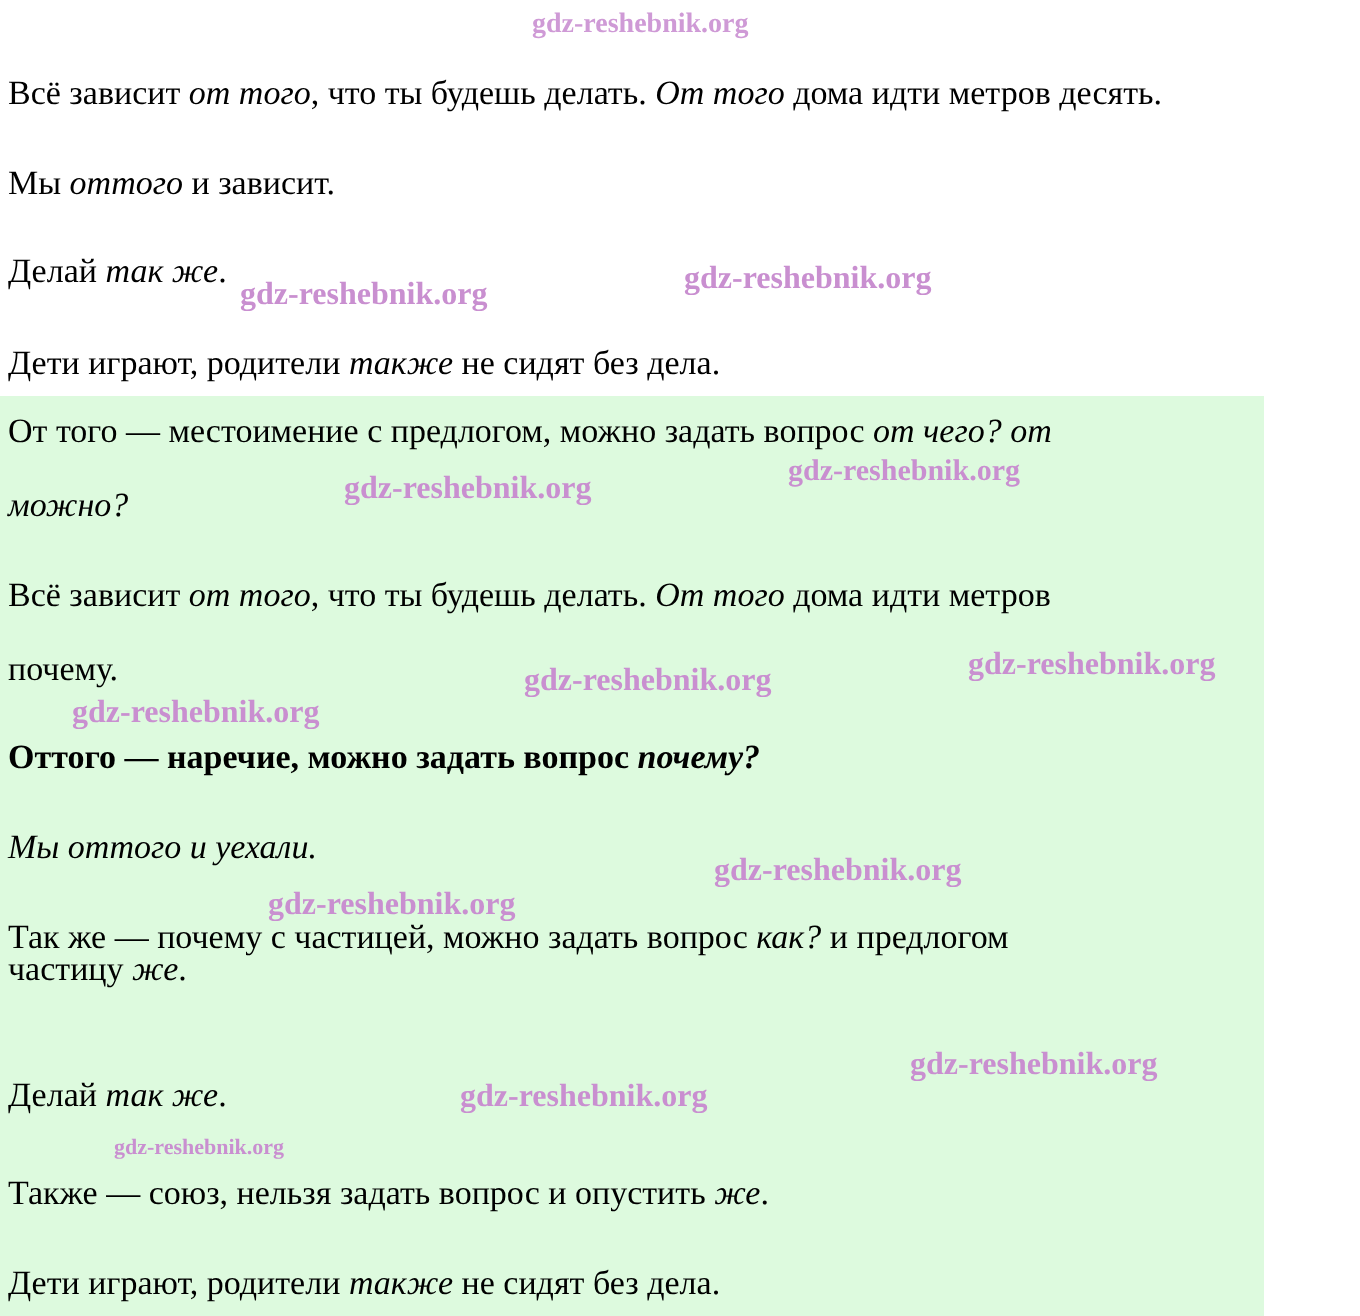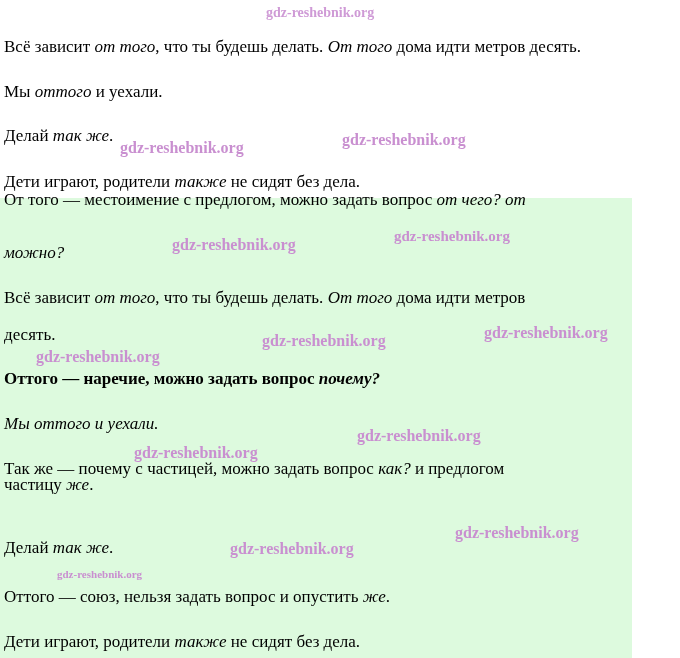--- a/index.html
+++ b/index.html
@@ -63,34 +63,34 @@
 </head>
 <body>
 
 <div id="page">
 
   <div class="green-panel"></div>
 
   <div class="content">
 
     <div class="line" style="left:4px; top:37px;"><span>Всё зависит </span><span class="it">от того</span><span>, что ты будешь делать. </span><span class="it">От того</span><span> дома идти метров десять.</span></div>
-    <div class="line" style="left:4px; top:82px;"><span>Мы </span><span class="it">оттого</span><span> и уехали.</span></div>
+    <div class="line" style="left:4px; top:82px;"><span>Мы </span><span class="it">оттого</span><span> и зависит.</span></div>
     <div class="line" style="left:4px; top:126px;"><span>Делай </span><span class="it">так же</span><span>.</span></div>
     <div class="line" style="left:4px; top:172px;"><span>Дети играют, родители </span><span class="it">также</span><span> не сидят без дела.</span></div>
 
-    <div class="line" style="left:4px; top:190px;"><span>От того — местоимение с предлогом, можно задать вопрос </span><span class="it">от чего? от</span></div>
+    <div class="line" style="left:4px; top:206px;"><span>От того — местоимение с предлогом, можно задать вопрос </span><span class="it">от чего? от</span></div>
     <div class="line" style="left:4px; top:243px;"><span class="it">можно?</span></div>
     <div class="line" style="left:4px; top:288px;"><span>Всё зависит </span><span class="it">от того</span><span>, что ты будешь делать. </span><span class="it">От того</span><span> дома идти метров</span></div>
-    <div class="line" style="left:4px; top:325px;"><span>десять.</span></div>
+    <div class="line" style="left:4px; top:325px;"><span>почему.</span></div>
     <div class="line" style="left:4px; top:369px;font-weight:bold;"><span>Оттого — наречие, можно задать вопрос </span><span class="it">почему?</span></div>
     <div class="line" style="left:4px; top:414px;"><span class="it">Мы оттого и уехали.</span></div>
     <div class="line" style="left:4px; top:459px;"><span>Так же — почему с частицей, можно задать вопрос </span><span class="it">как?</span><span> и предлогом</span></div>
     <div class="line" style="left:4px; top:475px;"><span>частицу </span><span class="it">же</span><span>.</span></div>
     <div class="line" style="left:4px; top:538px;"><span>Делай </span><span class="it">так же</span><span>.</span></div>
-    <div class="line" style="left:4px; top:587px;"><span>Оттого — союз, нельзя задать вопрос и опустить </span><span class="it">же</span><span>.</span></div>
+    <div class="line" style="left:4px; top:587px;"><span>Также — союз, нельзя задать вопрос и опустить </span><span class="it">же</span><span>.</span></div>
     <div class="line" style="left:4px; top:632px;"><span>Дети играют, родители </span><span class="it">также</span><span> не сидят без дела.</span></div>
   </div>
 
   <div id="watermarks">
       <div class="wm wm-top" style="left: 266px; top: 5px;">gdz-reshebnik.org</div>
       <div class="wm wm-16" style="left: 120px; top: 139px;">gdz-reshebnik.org</div>
       <div class="wm wm-16" style="left: 342px; top: 131px;">gdz-reshebnik.org</div>
       <div class="wm wm-16" style="left: 172px; top: 236px;">gdz-reshebnik.org</div>
       <div class="wm wm-15" style="left: 394px; top: 228px;">gdz-reshebnik.org</div>
       <div class="wm wm-16" style="left: 262px; top: 332px;">gdz-reshebnik.org</div>

